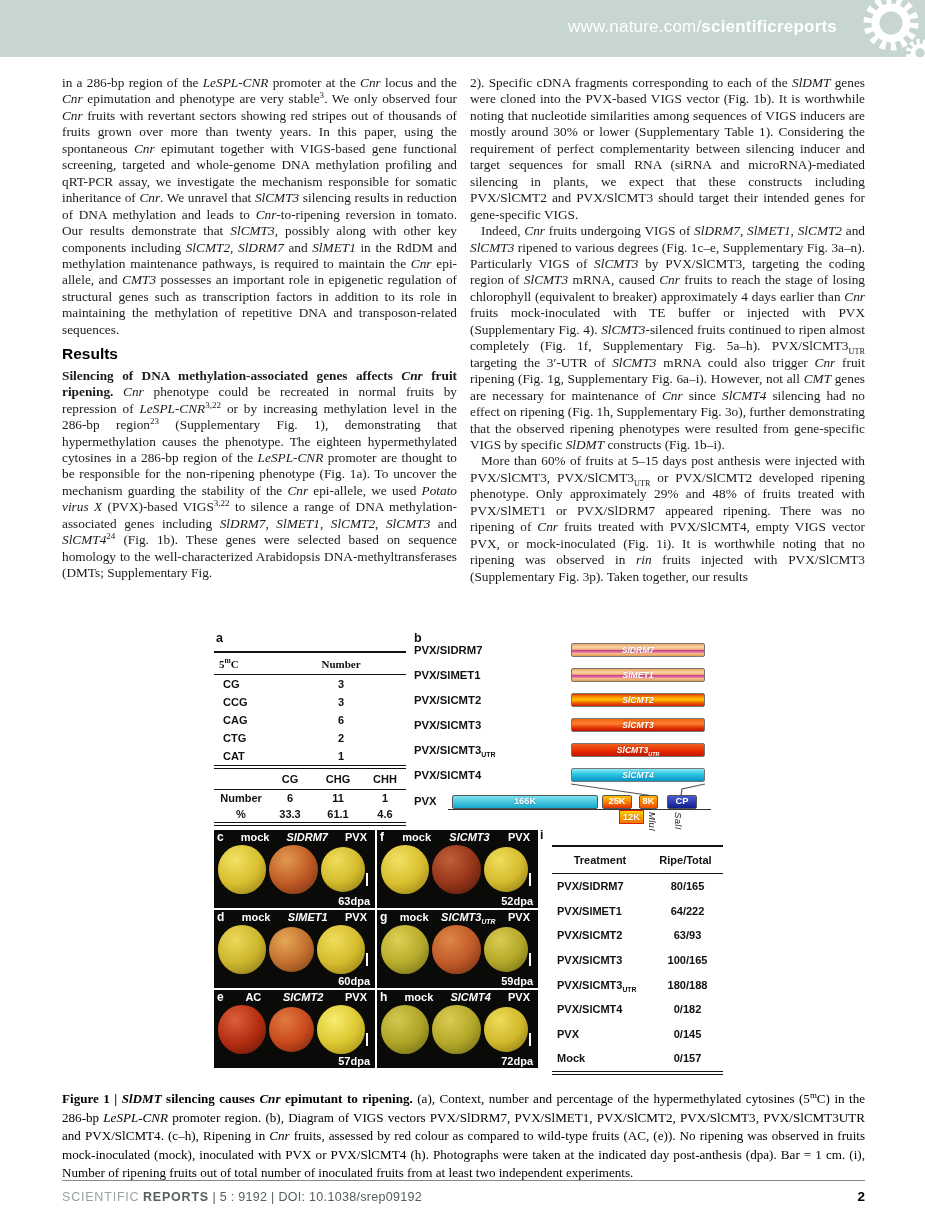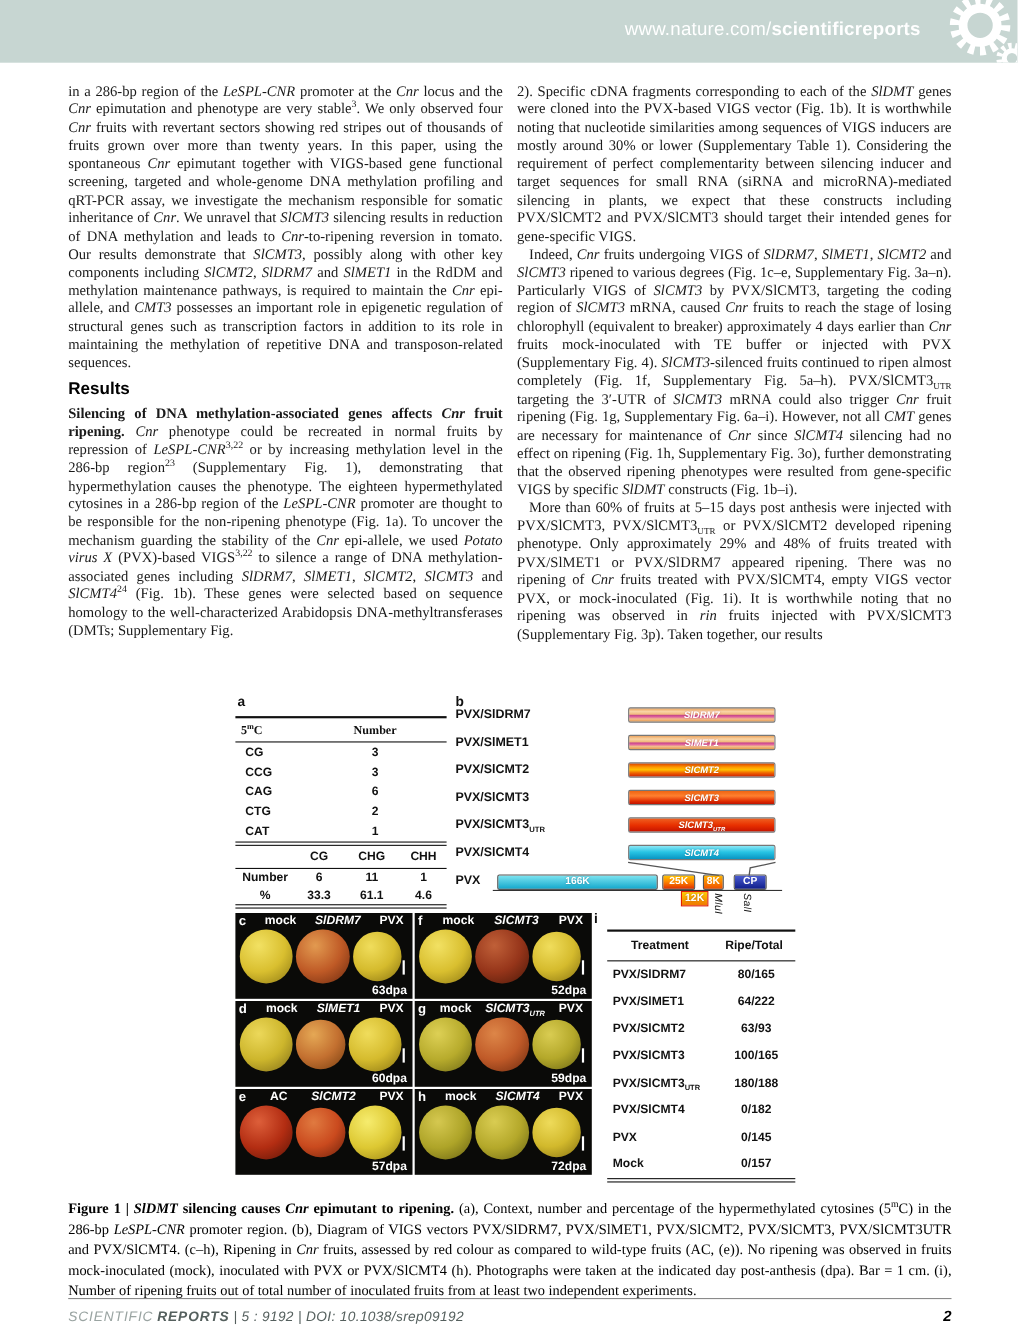--- a/index.html
+++ b/index.html
@@ -107,21 +107,21 @@
   .pi-row span:first-child { padding-left:5px; white-space:nowrap; }
   .pi-row span:last-child { text-align:center; }
 
   
   .cap { margin:13px 60px 0 62px; font-size:13.1px; line-height:18.6px; text-align:justify; color:#000000; }
 
   
   .foot { position:absolute; left:62px; right:60px; bottom:13px;
           border-top:1.1px solid #8a8a8a; padding-top:8px;
           font-family:"Liberation Sans","DejaVu Sans",sans-serif; font-size:12.5px;
-          display:flex; justify-content:space-between; align-items:baseline;font-style:italic; }
+          display:flex; justify-content:space-between; align-items:baseline; }
   .foot .lt { color:#9aa4a2; letter-spacing:.8px; }
   .foot .bd { color:#55605e; font-weight:bold; letter-spacing:.8px; }
   .foot .ct { color:#55605e; letter-spacing:.3px; }
   .foot .pg { color:#000; font-weight:bold; font-size:13.5px; }
 </style>
 </head>
 <body>
 
 <div class="hdr">
   <div class="hdr-url"><span>www.nature.com/</span><b>scientificreports</b></div>

